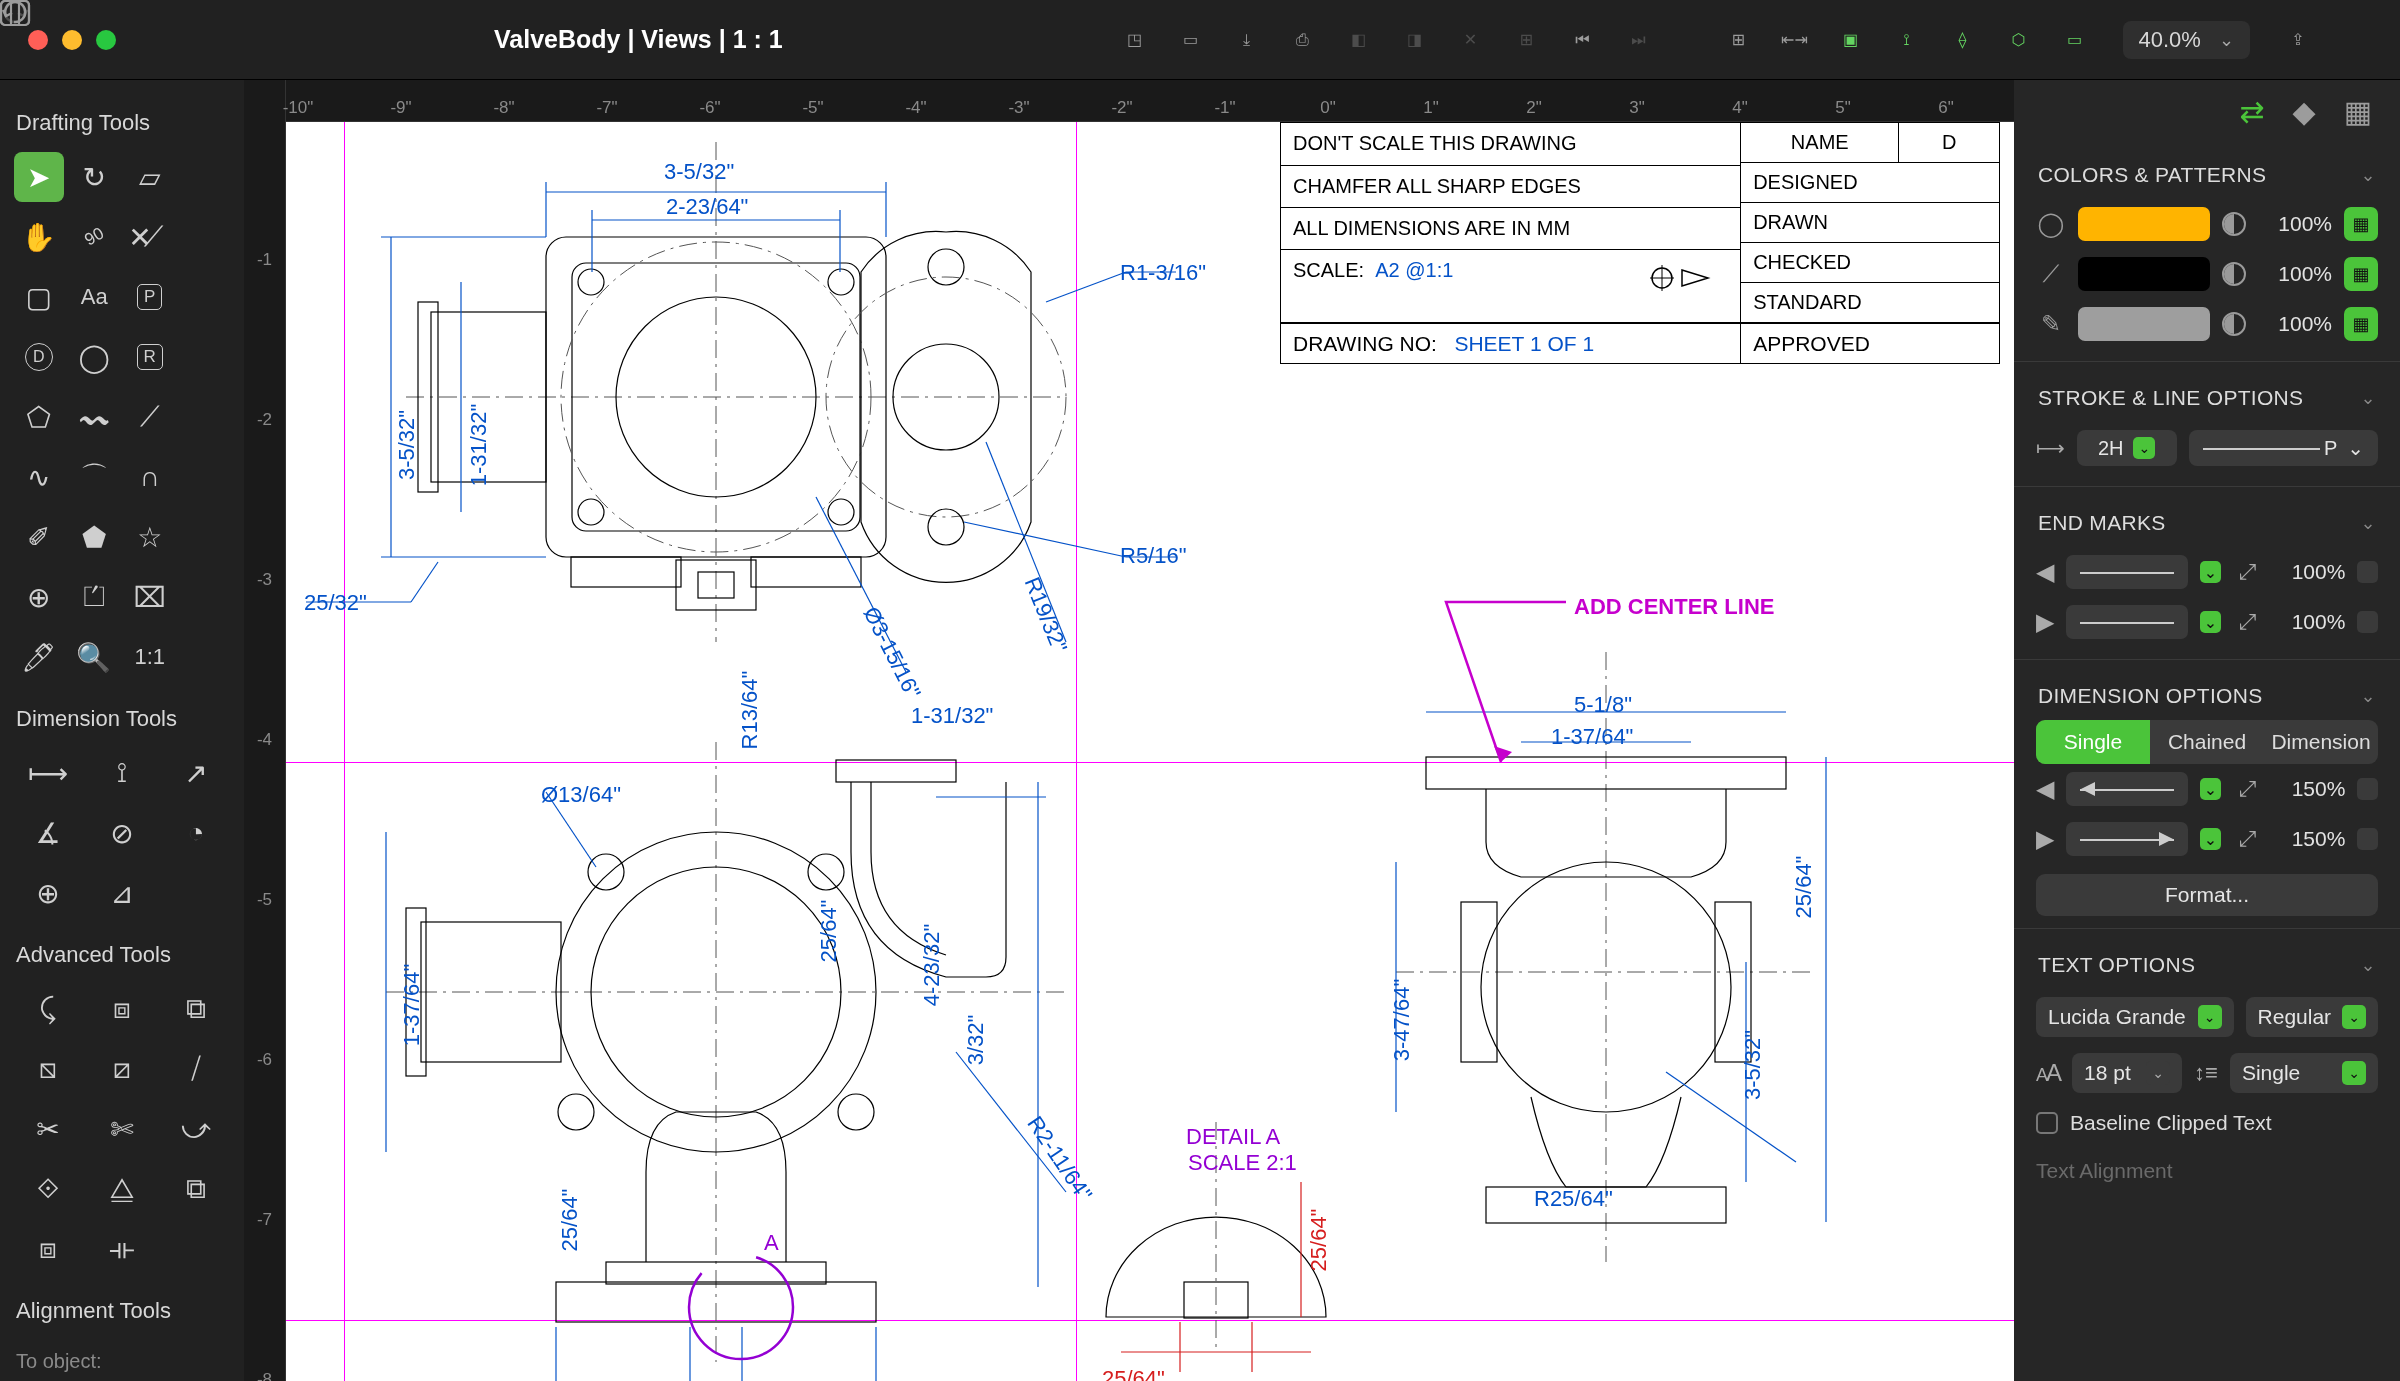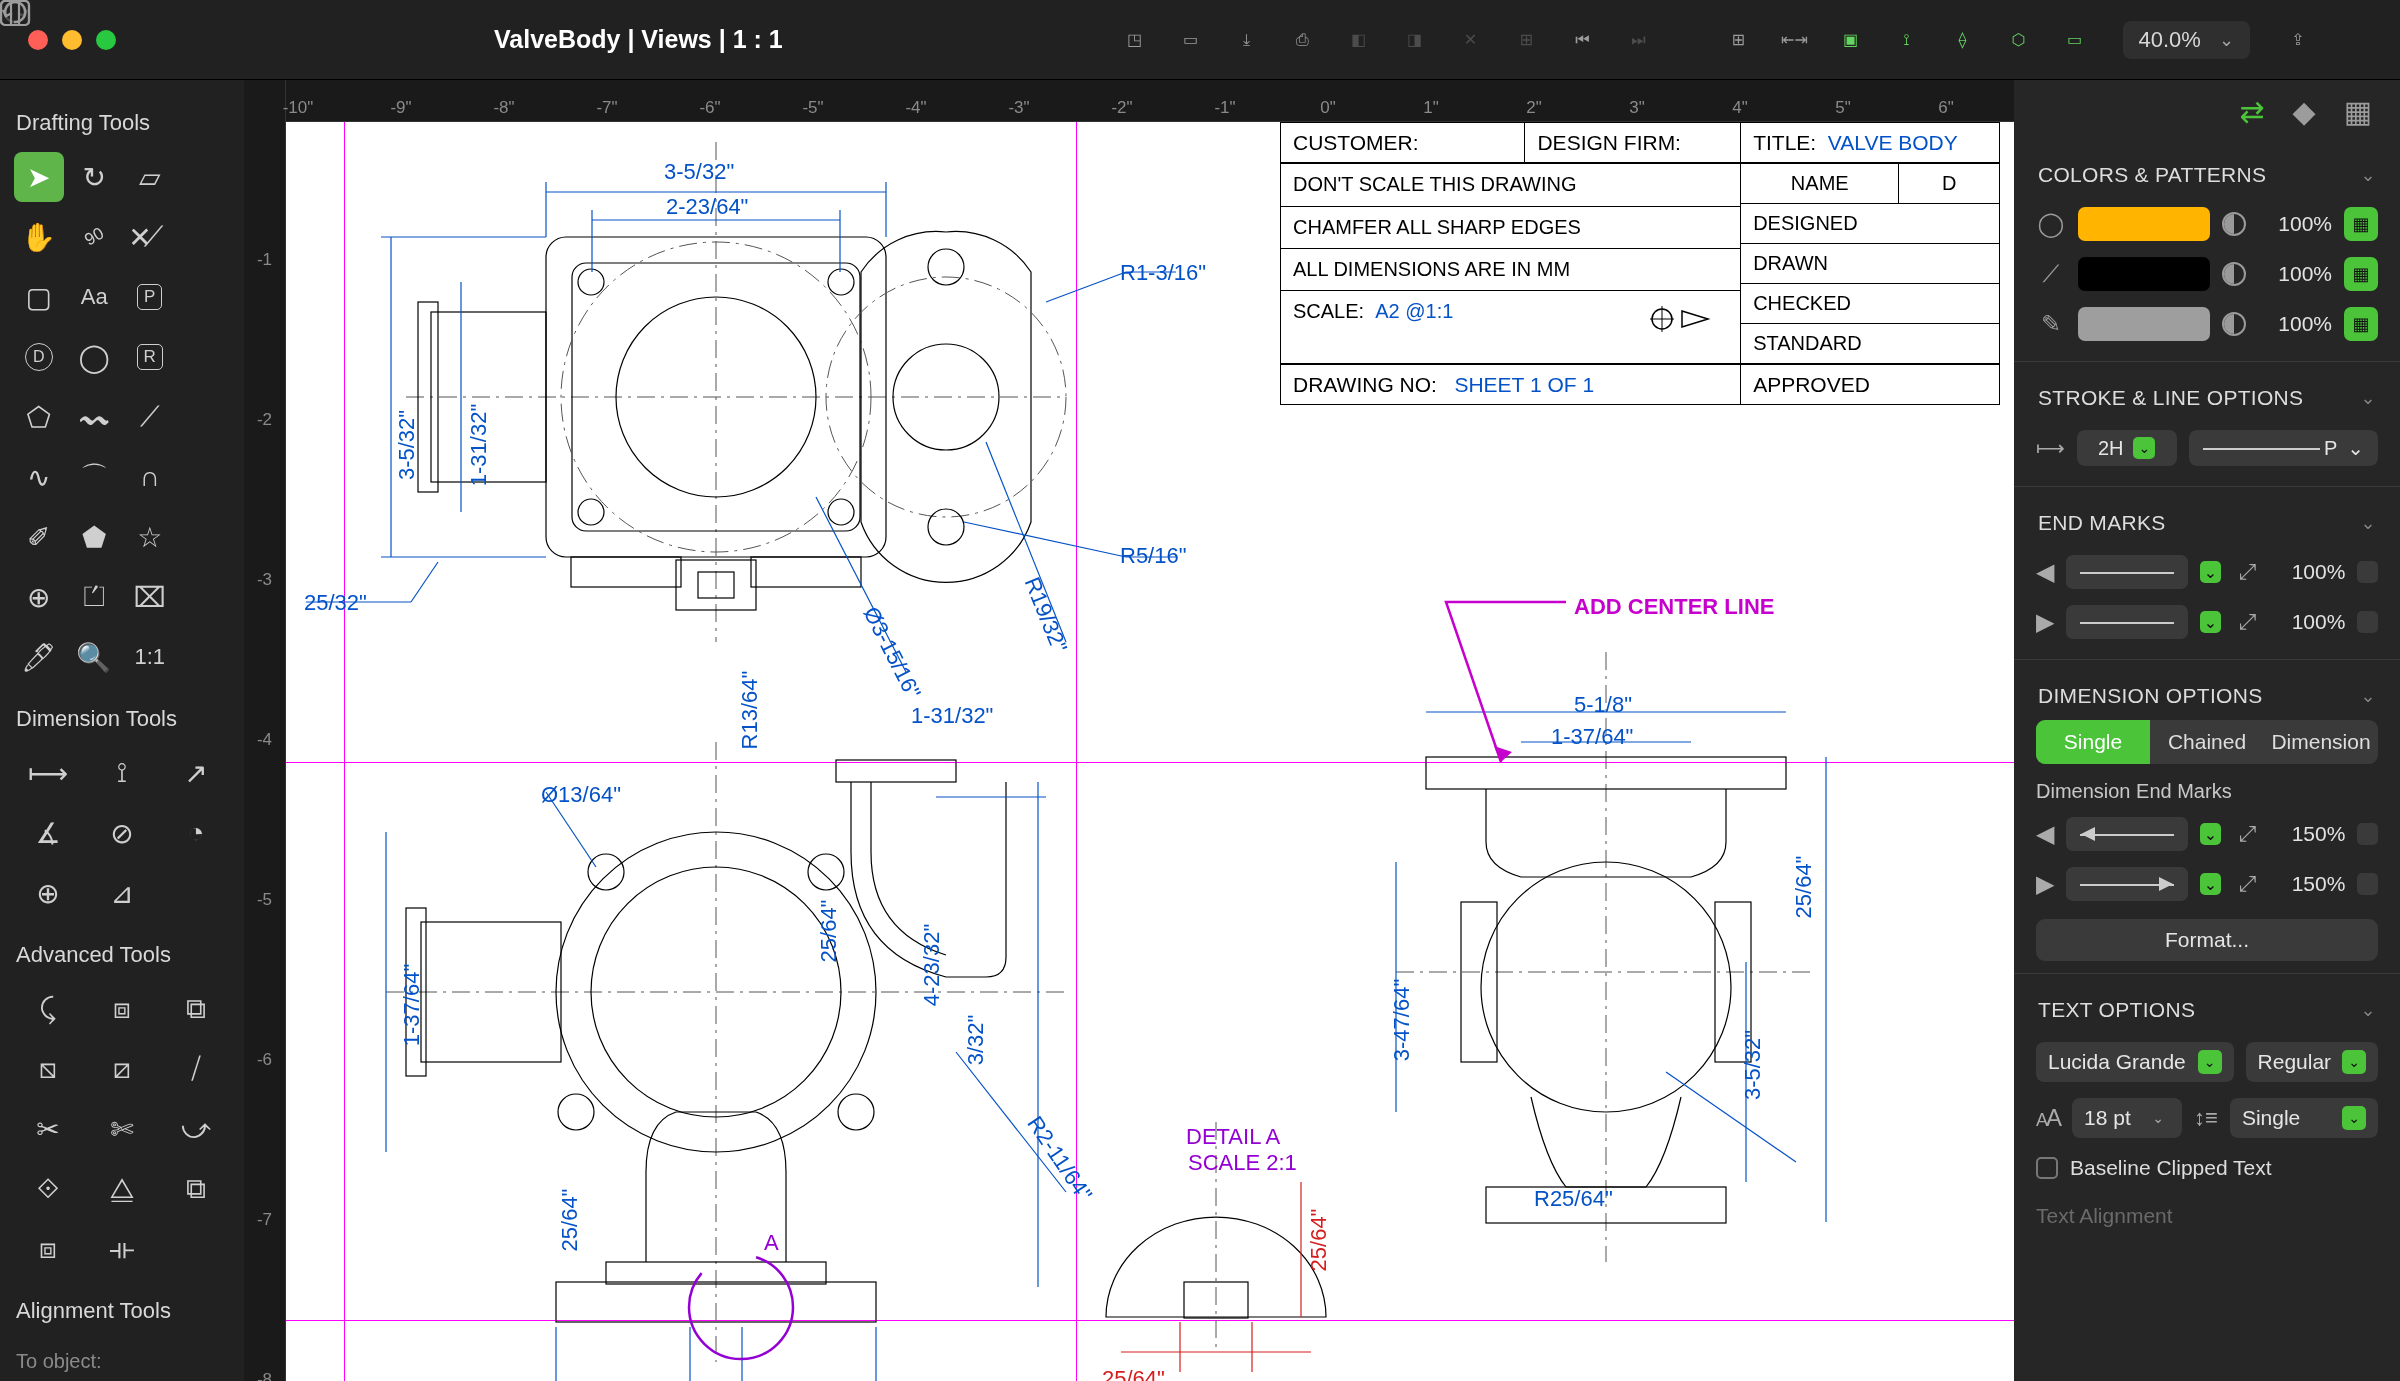--- a/index.html
+++ b/index.html
@@ -463,29 +463,20 @@
           </svg>
           <span class="annot" style="left:1288px;top:472px">ADD CENTER LINE</span>
           <span class="dim-text" style="left:1288px;top:570px">5-1/8"</span>
           <span class="dim-text" style="left:1265px;top:602px">1-37/64"</span>
           <span class="dim-text" style="left:1487px;top:752px;transform:rotate(-90deg)">25/64"</span>
           <span class="dim-text" style="left:1075px;top:885px;transform:rotate(-90deg)">3-47/64"</span>
           <span class="dim-text" style="left:1432px;top:930px;transform:rotate(-90deg)">3-5/32"</span>
           <span class="dim-text" style="left:1248px;top:1064px">R25/64"</span>
 
           <div class="title-block">
-            <table>
-              <tbody>
-                  <tr class="r2">
-                <td style="width:34%"><span>CUSTOMER:</span></td>
-                <td style="width:30%"><span>DESIGN FIRM:</span></td>
-                <td style="width:36%;border-left:1.5px solid #000"><span>TITLE:</span>&nbsp;&nbsp;<span class="blue">VALVE BODY</span></td>
-              </tr>
-            </tbody>
-              </table>
             <table class="small-table">
               <tbody>
                   <tr>
                 <td rowspan="5" style="width:64%;vertical-align:top;padding:0">
                   <table style="width:100%;border-collapse:collapse">
                     <tbody>
                           <tr>
                             <td style="border:0;border-bottom:1.5px solid #000;height:42px;padding-left:12px">DON'T SCALE THIS DRAWING</td>
                           </tr>
                     <tr>
@@ -623,21 +614,20 @@
           <span>DIMENSION OPTIONS</span>
           <span class="chev">⌄</span>
         </div>
       <div style="padding:0 22px">
         <div class="seg">
           <div class="opt active">Single</div>
           <div class="opt">Chained</div>
           <div class="opt">Dimension</div>
         </div>
       </div>
-      <div style="padding:16px 22px 6px;font-size:20px;color:#c8c8c8">Dimension End Marks</div>
       <div class="row">
         <span style="color:#aaa;font-size:24px">◀</span>
         <div class="arrow-prev arrowhead-l"></div>
         <span class="sel" style="width:22px;height:22px;background:#4bc43a;border-radius:5px;display:flex;align-items:center;justify-content:center;color:#111">⌄</span>
         <span class="scale-ic">⤢</span>
         <span class="pct">150%</span>
         <span class="sel" style="width:22px;height:22px;background:#3a3a3a;border-radius:5px"></span>
       </div>
       <div class="row">
         <span style="color:#aaa;font-size:24px">▶</span>

